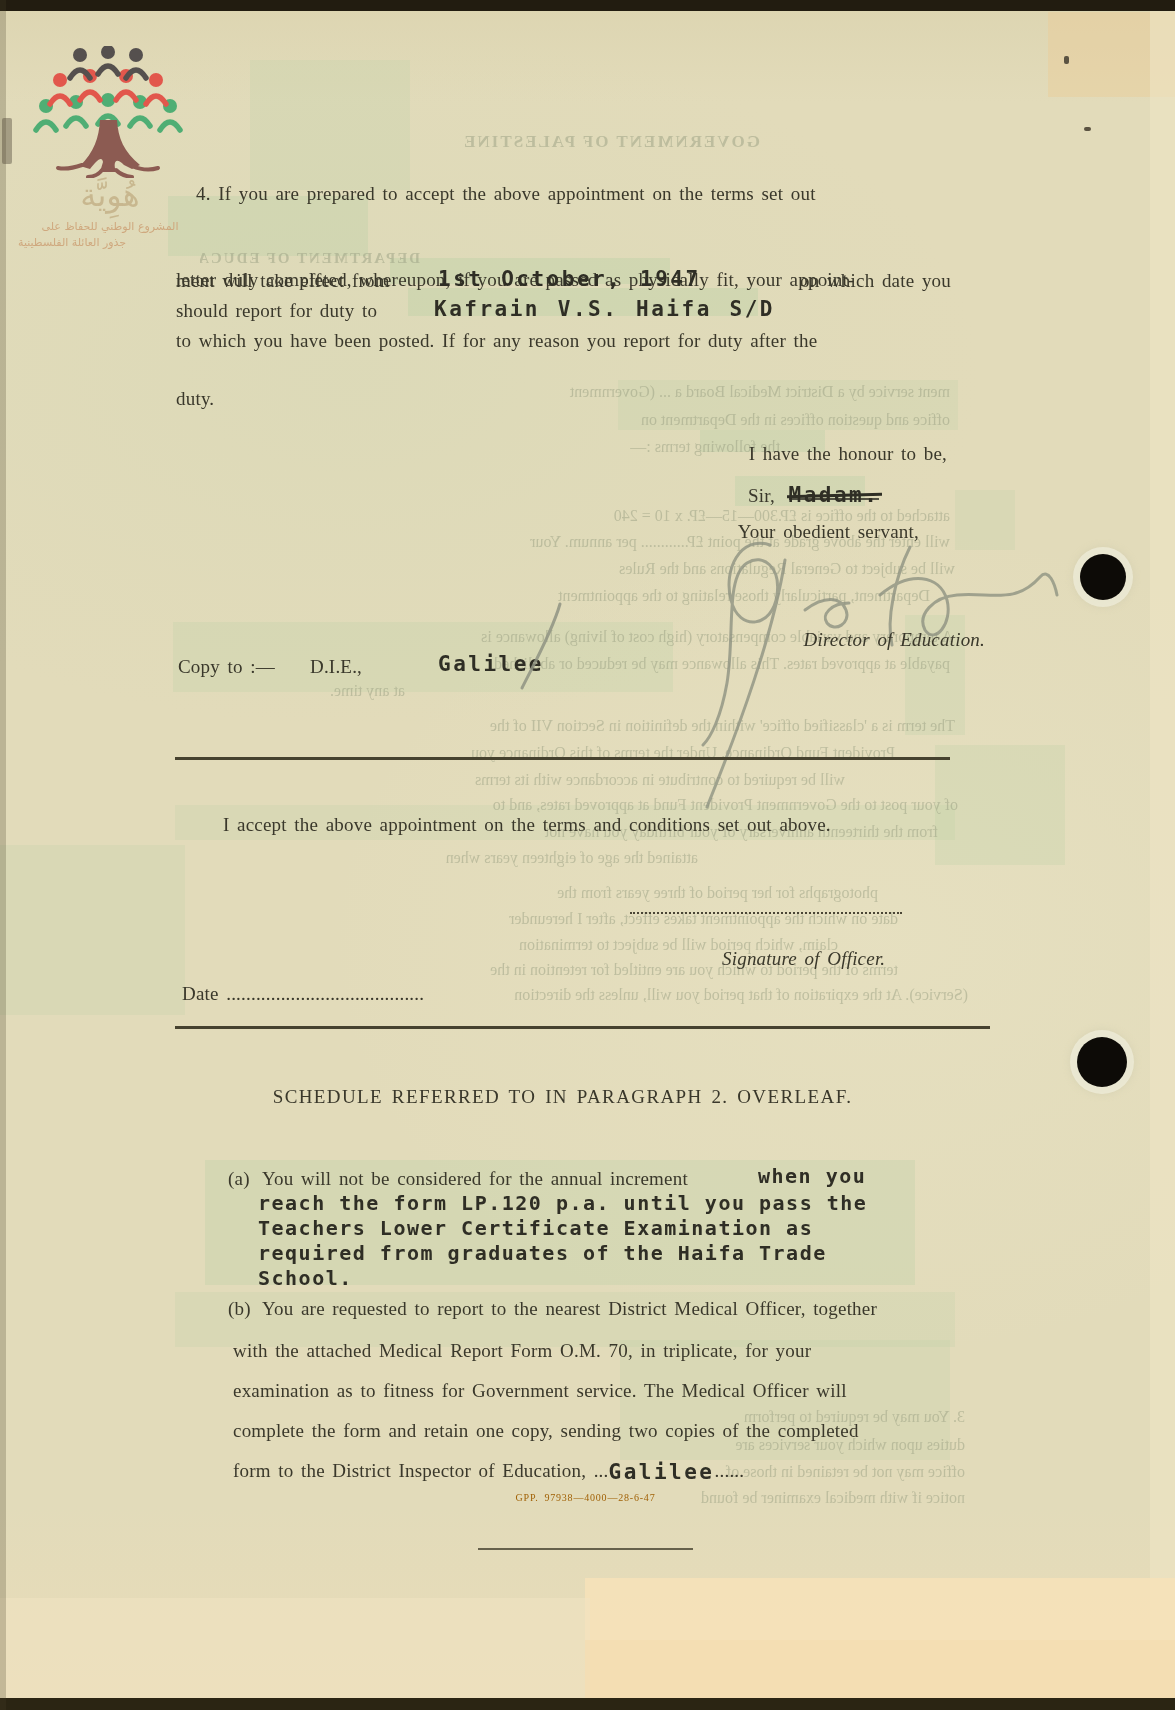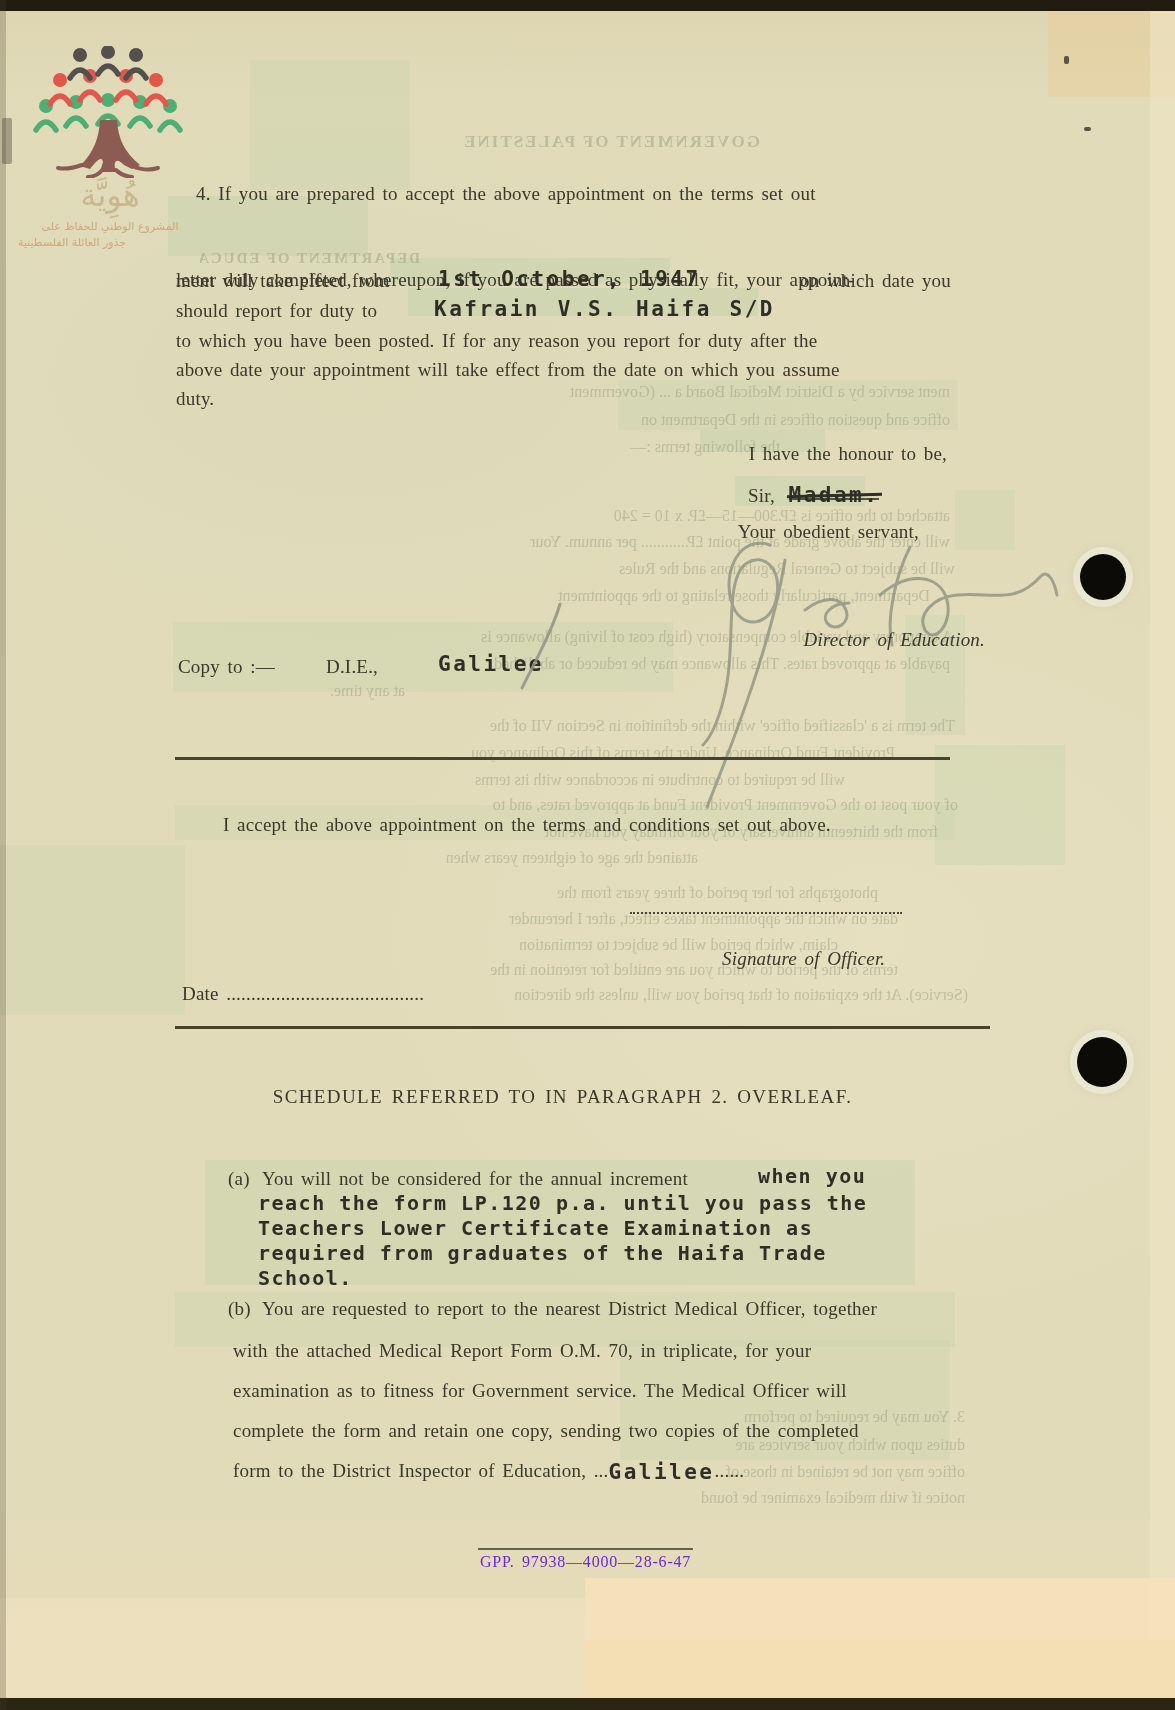--- a/index.html
+++ b/index.html
@@ -155,21 +155,20 @@
 
   <div class="pt" style="left:196px;top:183px;">4.   If you are prepared to accept the above appointment on the terms set out</div>
   <div class="pt" style="left:176px;top:241px;margin-top:28px;">letter duly completed, whereupon, if you are passed as physically fit, your appoint-</div>
   <div class="pt" style="left:176px;top:270px;width:775px;">
     <span>ment will take effect from</span><span class="tw tw-big" style="position:absolute;left:262px;top:-3px;">1st October, 1947</span><span style="position:absolute;right:0;">on which date you</span>
   </div>
   <div class="pt" style="left:176px;top:300px;width:775px;">
     <span>should report for duty to</span><span class="tw tw-big" style="position:absolute;left:258px;top:-3px;">Kafrain V.S. Haifa S/D</span>
   </div>
   <div class="pt" style="left:176px;top:330px;">to which you have been posted.  If for any reason you report for duty after the</div>
-  <div class="pt" style="left:176px;top:359px;">above date your appointment will take effect from the date on which you assume</div>
   <div class="pt" style="left:176px;top:388px;">duty.</div>
 
   <div class="pt" style="right:228px;top:443px;">I have the honour to be,</div>
   <div class="pt" style="left:748px;top:483px;">
     <span>Sir,</span>
     <span class="tw tw-big struck" style="margin-left:6px;">Madam.</span>
   </div>
   <div class="pt" style="right:256px;top:521px;">Your obedient servant,</div>
 
   <svg class="abs" style="left:685px;top:515px;" width="380" height="300" viewBox="0 0 380 300">
@@ -178,21 +177,21 @@
       <path d="M120,95 C140,80 156,82 161,95 C166,108 150,118 142,108 C136,100 146,88 164,88"></path>
       <path d="M225,32 C210,62 201,105 207,130"></path>
       <path d="M195,80 C225,55 255,60 262,85 C268,108 250,130 240,115 C232,100 248,82 272,80 C306,77 330,90 355,62 C364,52 370,70 372,80"></path>
       <path d="M100,45 C88,120 55,210 22,292"></path>
     </g>
   </svg>
 
   <div class="pt italic" style="right:190px;top:629px;font-size:19px;">Director of Education.</div>
 
   <div class="pt" style="left:178px;top:656px;">Copy to :—</div>
-  <div class="pt" style="left:310px;top:656px;margin-left:16px;">D.I.E.,</div>
+  <div class="pt" style="left:310px;top:656px;">D.I.E.,</div>
   <span class="tw tw-big abs" style="left:438px;top:652px;">Galilee</span>
   <svg class="abs" style="left:515px;top:598px;" width="52" height="95" viewBox="0 0 52 95">
     <path d="M45,6 C37,34 19,66 7,90" fill="none" stroke="#8f9382" stroke-width="3" stroke-linecap="round" opacity=".85"></path>
   </svg>
 
   <div class="rule" style="left:175px;top:757px;width:775px;height:3px;"></div>
   <div class="pt" style="left:223px;top:814px;">I accept the above appointment on the terms and conditions set out above.</div>
   <div class="dotline" style="left:630px;top:912px;width:272px;"></div>
   <div class="pt italic" style="left:722px;top:948px;">Signature of Officer.</div>
   <div class="pt" style="left:182px;top:983px;">Date ........................................</div>
@@ -211,21 +210,21 @@
   <div class="pt" style="left:228px;top:1298px;">(b)</div>
   <div class="pt" style="left:262px;top:1298px;">You are requested to report to the nearest District Medical Officer, together</div>
   <div class="pt" style="left:233px;top:1340px;">with the attached Medical Report Form O.M. 70, in triplicate, for your</div>
   <div class="pt" style="left:233px;top:1380px;">examination as to fitness for Government service.  The Medical Officer will</div>
   <div class="pt" style="left:233px;top:1420px;">complete the form and retain one copy, sending two copies of the completed</div>
   <div class="pt" style="left:233px;top:1458px;">
     <span>form to the District Inspector of Education, ...</span><span class="tw tw-big" style="position:relative;top:2px;">Galilee</span><span>......</span>
   </div>
 
   <div class="rule" style="left:478px;top:1548px;width:215px;height:2px;opacity:.8;"></div>
-  <div class="pt" style="left:448px;top:1553px;width:275px;text-align:center;font-size:16px;letter-spacing:.8px;color:#6d28d9;">GPP. 97938—4000—28-6-47</div>
+  <div class="pt" style="left:448px;top:1492px;width:275px;text-align:center;font-size:10px;letter-spacing:.8px;color:#a16207;">GPP. 97938—4000—28-6-47</div>
 
   <div class="hole" style="left:1080px;top:554px;width:46px;height:46px;"></div>
   <div class="hole" style="left:1077px;top:1037px;width:50px;height:50px;"></div>
   <div class="speck" style="left:1064px;top:56px;width:5px;height:8px;"></div>
   <div class="speck" style="left:1084px;top:127px;width:7px;height:4px;"></div>
   <div class="speck" style="left:2px;top:118px;width:10px;height:46px;opacity:.45;"></div>
 
   <div class="edge" style="left:0;top:0;width:1175px;height:11px;background:#221c10;"></div>
   <div class="edge" style="left:0;top:1698px;width:1175px;height:12px;background:#2b2513;"></div>
   <div class="edge" style="left:0;top:0;width:6px;height:1710px;background:rgba(70,62,40,.25);"></div>

